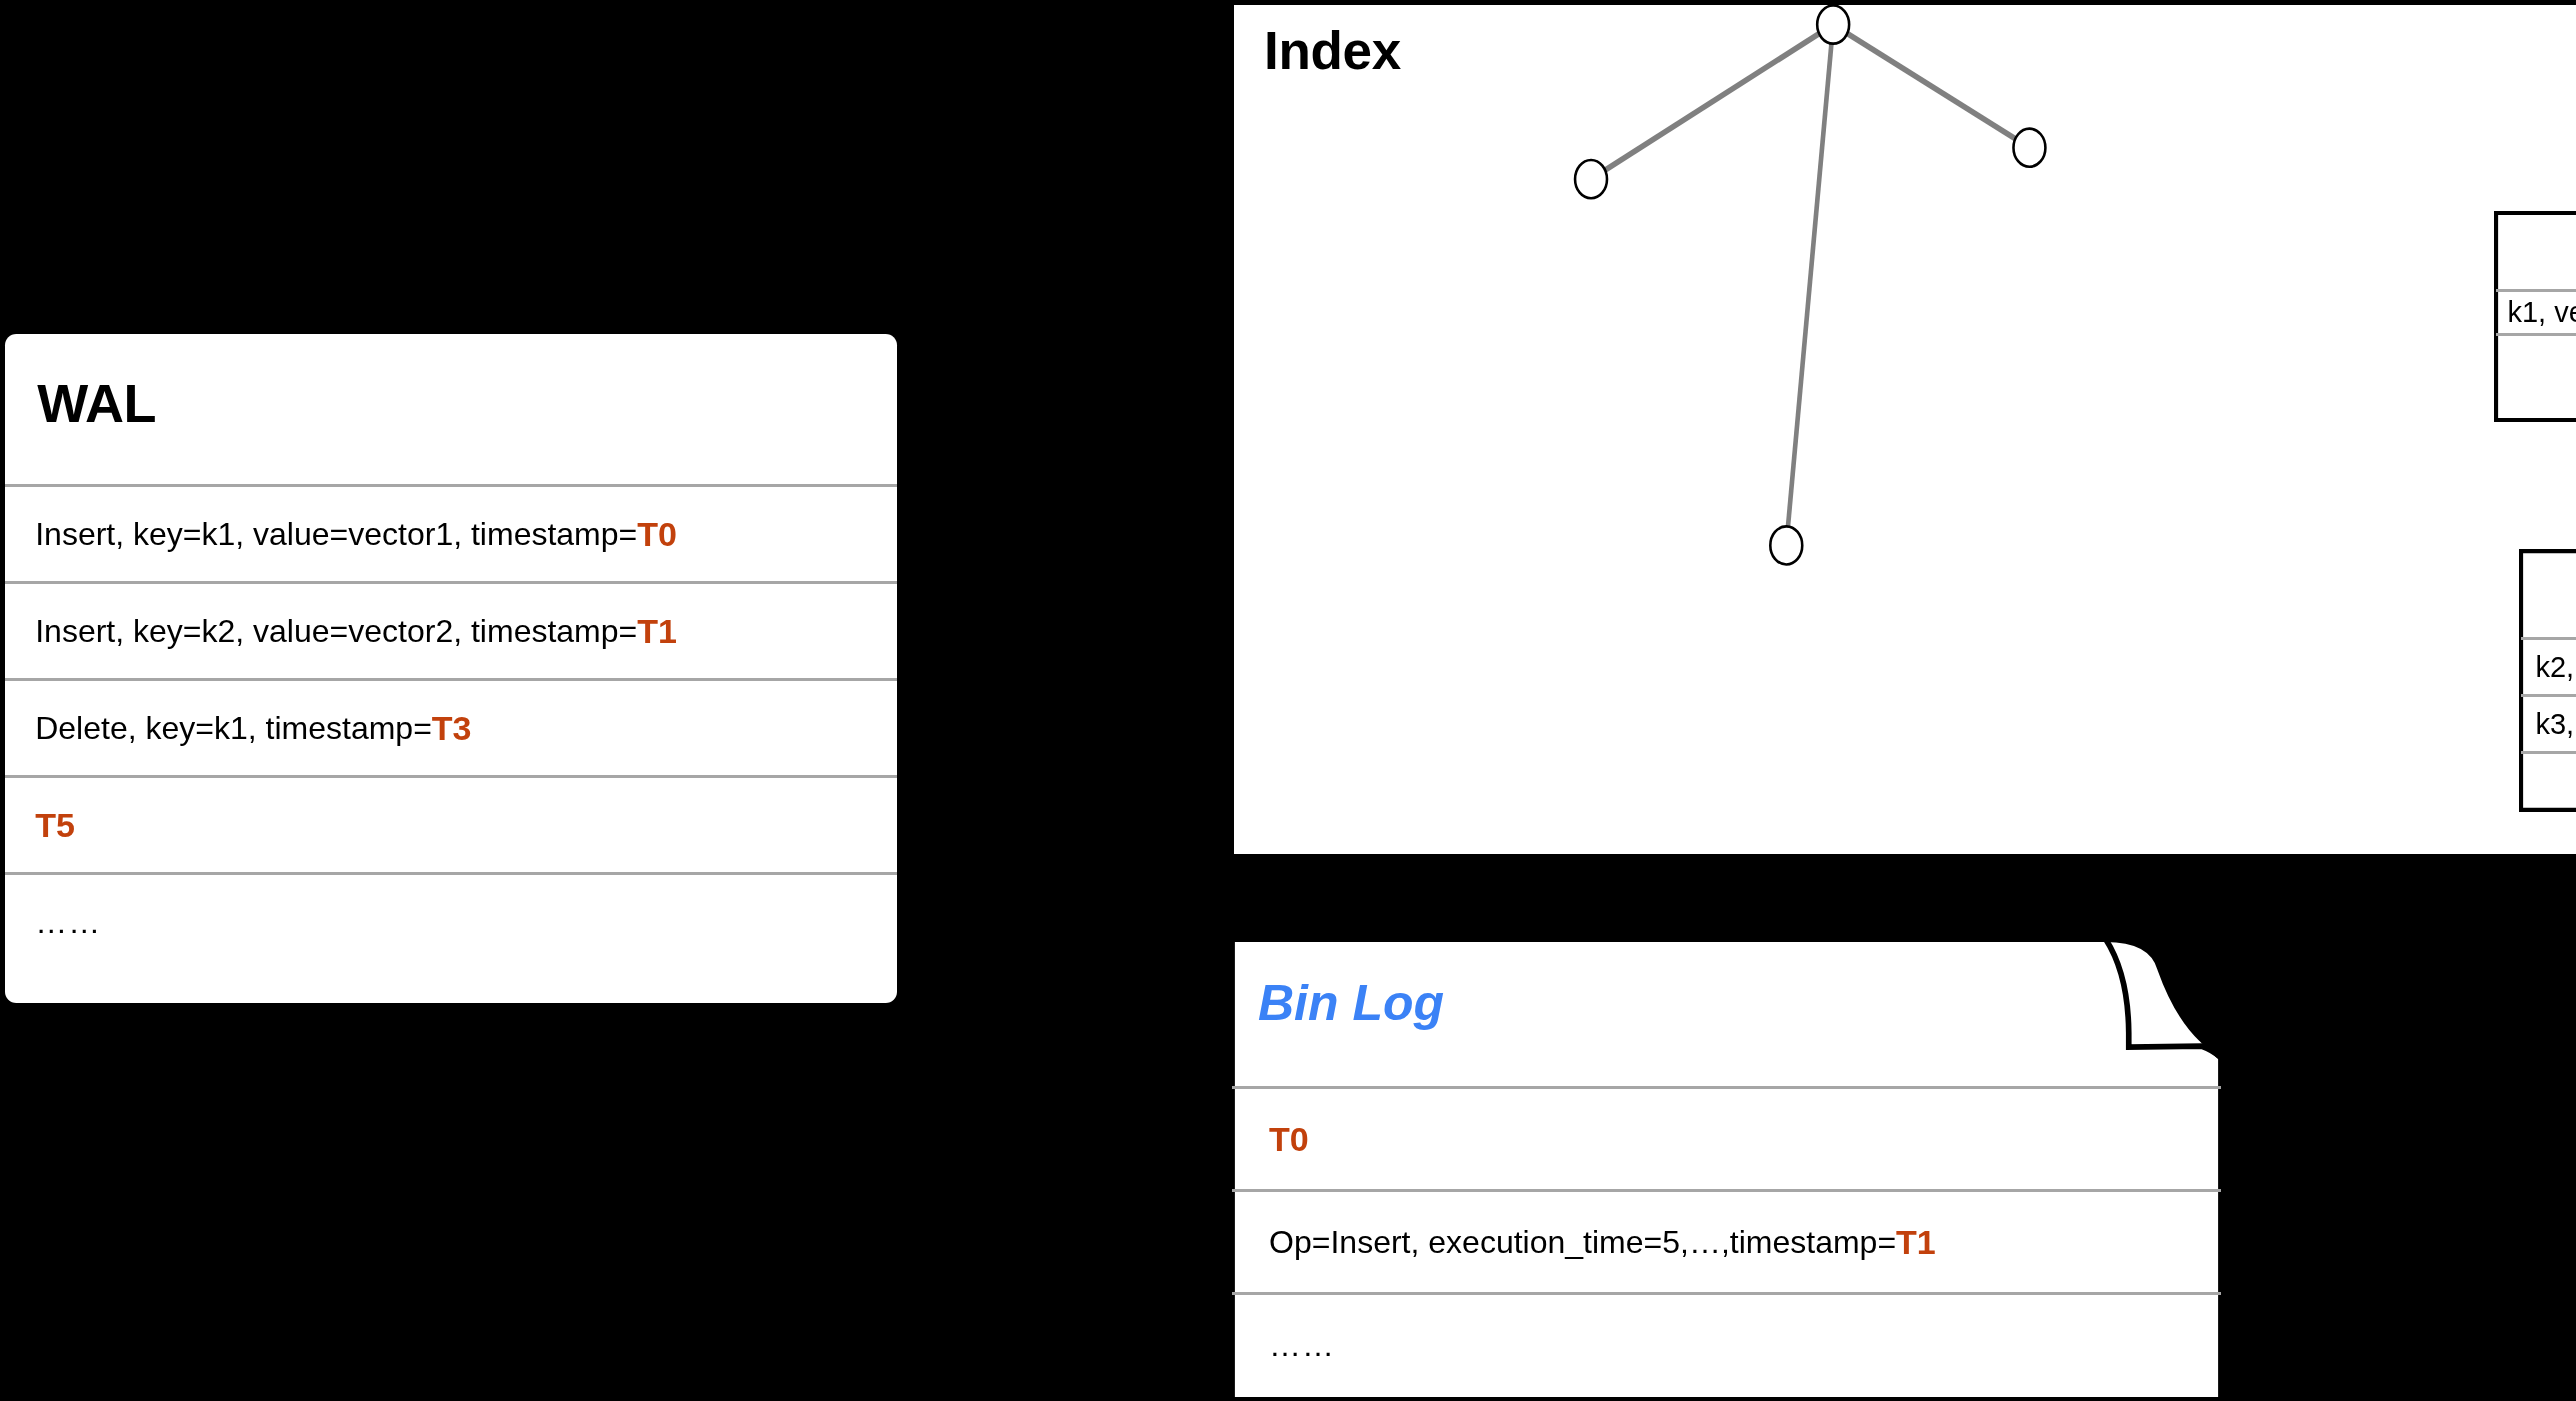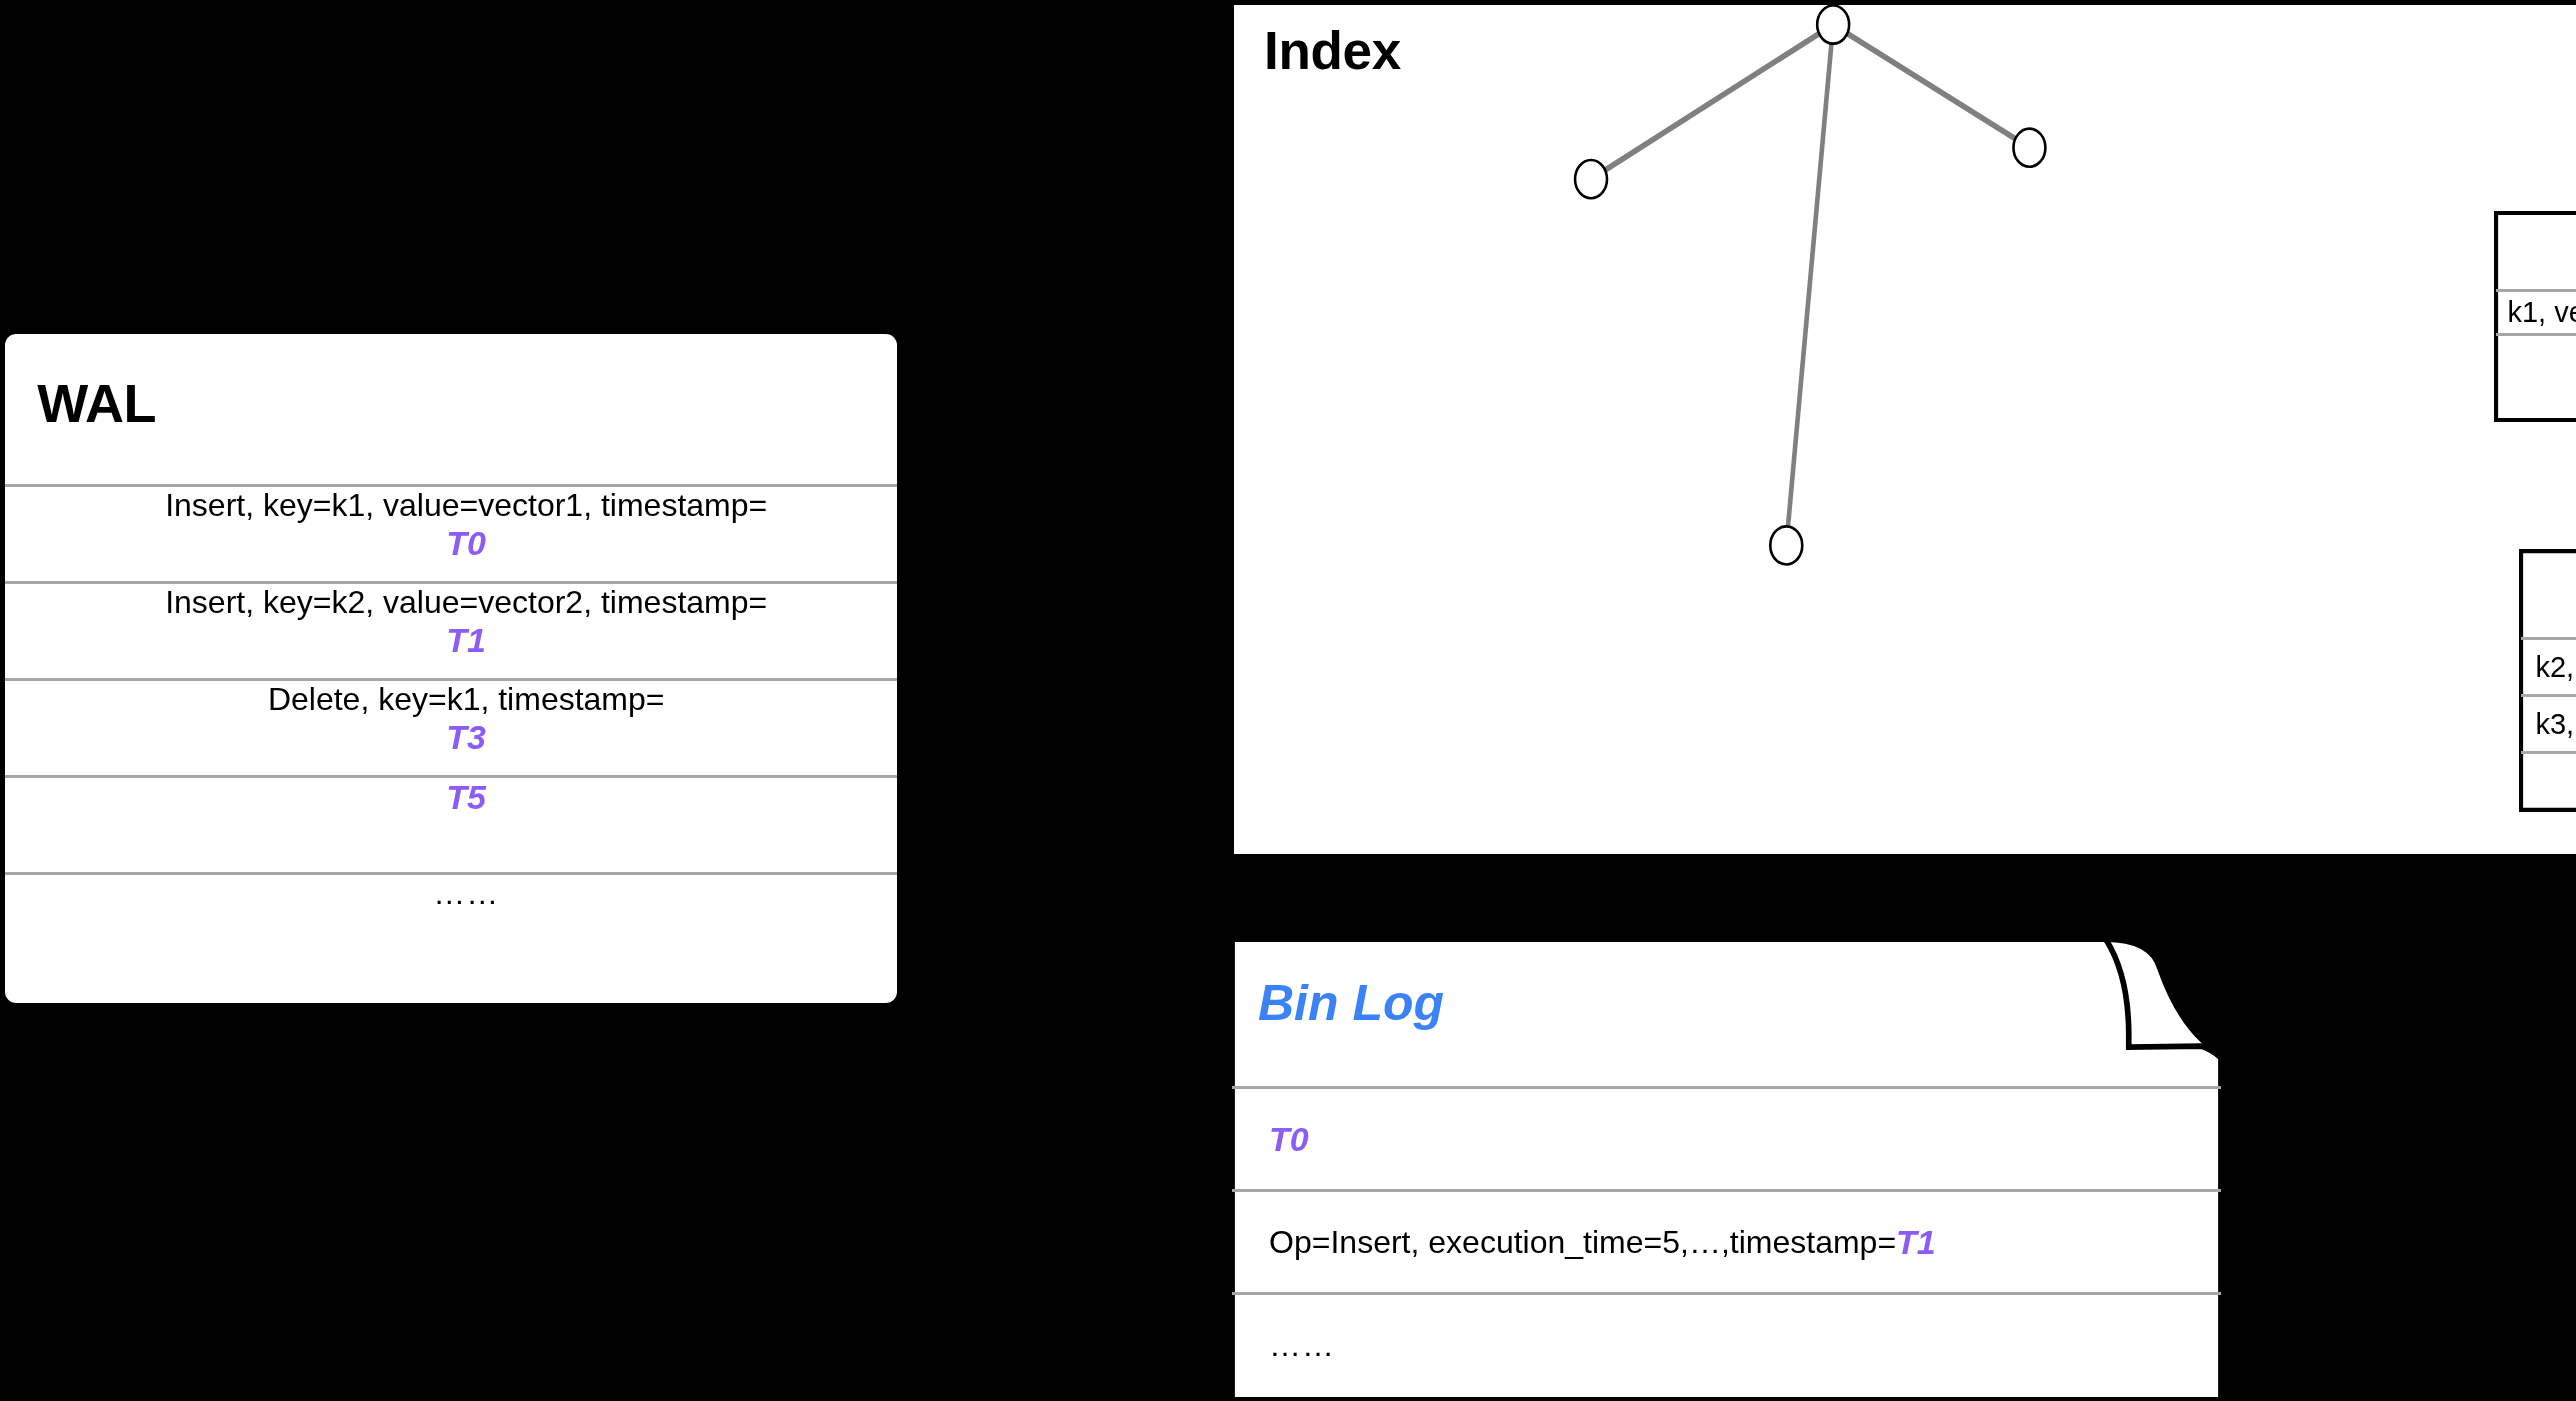--- a/index.html
+++ b/index.html
@@ -42,28 +42,28 @@
     position: relative;
     box-sizing: border-box;
     border-top: 3.6px solid #a6a6a6;
     display: flex;
     align-items: center;
     color: #000000;
     white-space: nowrap;
   }
   .row:last-child { border-bottom: none; }
   .row .txt { display: inline-block; }
-  .ts { color: #8b5cf6; font-weight: bold; font-style: italic; }
+  .ts { color: #c2410c; font-weight: bold; }
   .ellipsis { letter-spacing: 1px; }
 
   
   #wal { left: 5.2px; top: 334px; width: 892px; height: 669px; }
   #wal .panel-title { left: 32px; top: 42px; font-size: 54px; }
   #wal .rows { top: 150px; }
-  #wal .row { height: 97px; padding-left: 30px; font-size: 32px; flex-direction: column; }
+  #wal .row { height: 97px; padding-left: 30px; font-size: 32px; }
   #wal .row .ts { font-size: 34px; }
 
   
   #index-panel { left: 1234px; top: 5.2px; width: 1578px; height: 849px; }
   #index-panel .panel-title { left: 30px; top: 18.5px; font-size: 53px; text-align: center; }
 
   
   #tree-svg {
     position: absolute;
     left: 0; top: 0;

